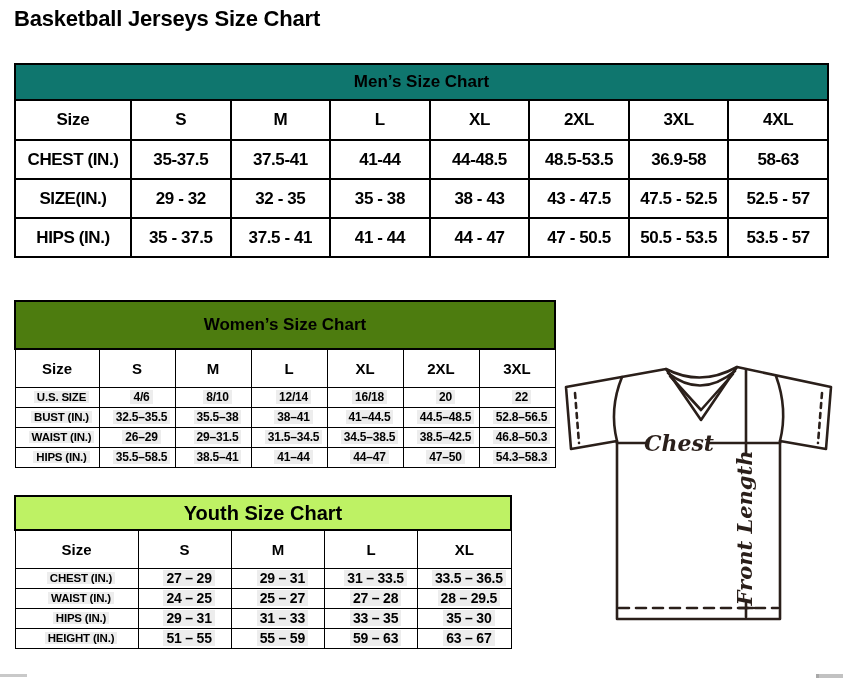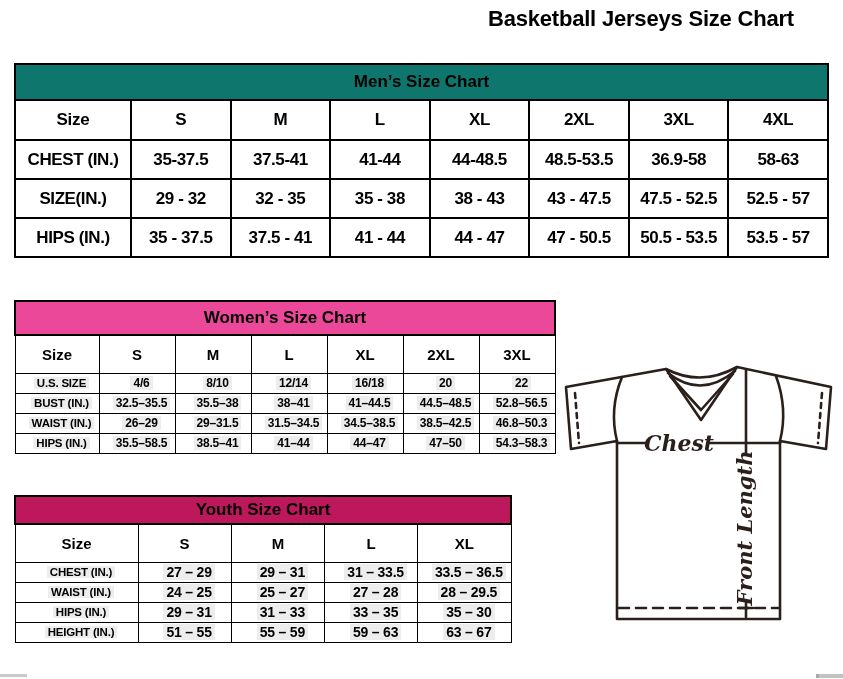--- a/index.html
+++ b/index.html
@@ -6,46 +6,46 @@
   html,body { width:843px; height:679px; }
   body {
     position:relative;
     background:#ffffff;
     font-family:"Liberation Sans", sans-serif;
     color:#000;
     overflow:hidden;
   }
   .page-title {
     position:absolute; left:14px; top:6px; width:780px;
-    text-align:right;
+    text-align:left;
     font-size:22px; font-weight:bold; letter-spacing:-0.2px;
   }
   .tbl-wrap { position:absolute; }
   table { border-collapse:collapse; table-layout:fixed; width:100%; }
   th, td { text-align:center; vertical-align:middle; font-weight:bold; }
 
   
   #mens-wrap  { left:14px; top:63px;  width:815px; }
   #mens th, #mens td { border:2px solid #000; }
   #mens .cap th { height:36px; background:#0f766e; font-size:17px; }
   #mens .hdr th { height:40px; font-size:17px; letter-spacing:-0.3px; }
   #mens tbody th, #mens tbody td { height:39px; font-size:17px; letter-spacing:-0.4px; }
 
   
   #womens-wrap { left:14px; top:300px; width:542px; }
   #womens th, #womens td { border:1.5px solid #000; }
-  #womens .cap th { height:34px; background:#ec4899; font-size:17px; border:2px solid #000;margin-left:33px; }
+  #womens .cap th { height:48px; background:#4d7c0f; font-size:17px; border:2px solid #000;margin-left:33px; }
   #womens .hdr th { height:38px; font-size:15px; }
   #womens tbody th, #womens tbody td { height:20px; font-size:12px; letter-spacing:-0.2px; }
   #womens tbody th { font-size:11.5px; }
 
   
   #youth-wrap  { left:14px; top:495px; width:498px; }
   #youth th, #youth td { border:1.5px solid #000; }
-  #youth .cap th { height:28px; background:#be185d; font-size:17px; border:2px solid #000; }
+  #youth .cap th { height:34px; background:#bef264; font-size:20px; border:2px solid #000; }
   #youth .hdr th { height:38px; font-size:15px; }
   #youth tbody th, #youth tbody td { height:20px; font-size:14px; letter-spacing:-0.2px; }
   #youth tbody th { font-size:11.5px; }
 
   
   .hl { background:#ededed; padding:0 3px; white-space:nowrap;margin-left:9px; }
 
   
   #jersey { position:absolute; left:556px; top:353px; width:287px; height:300px; }
   #jersey text {

